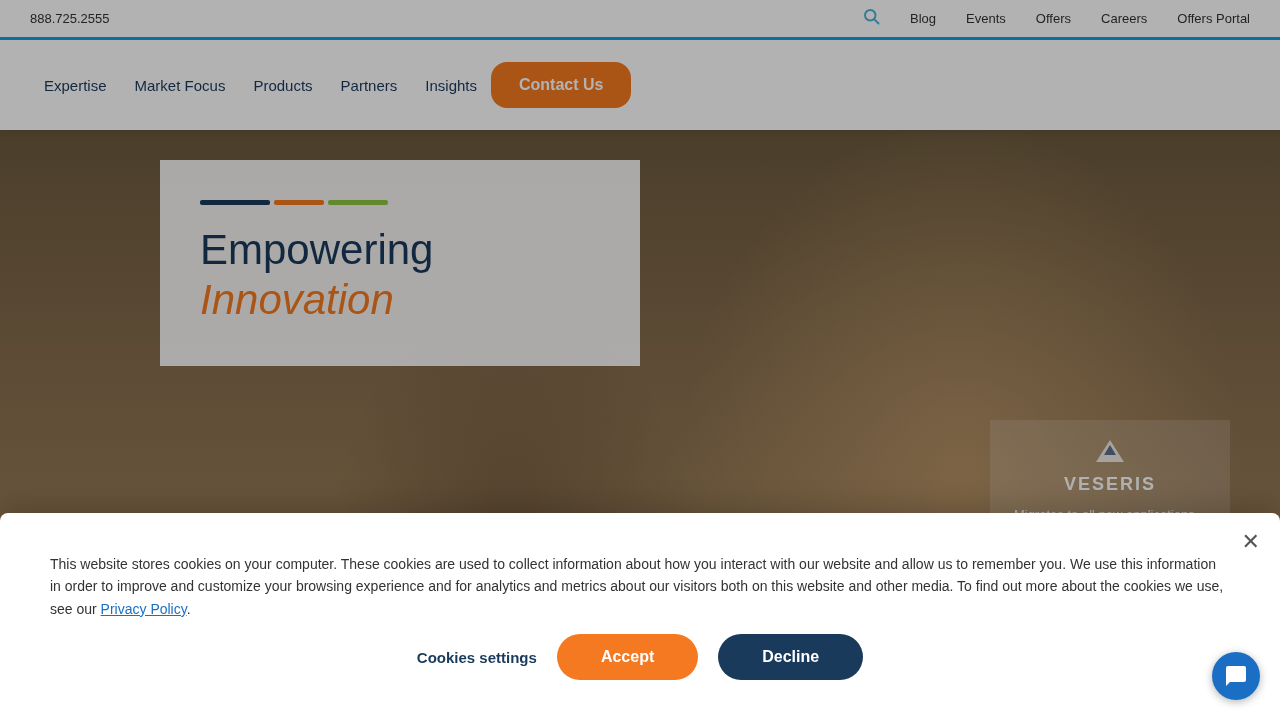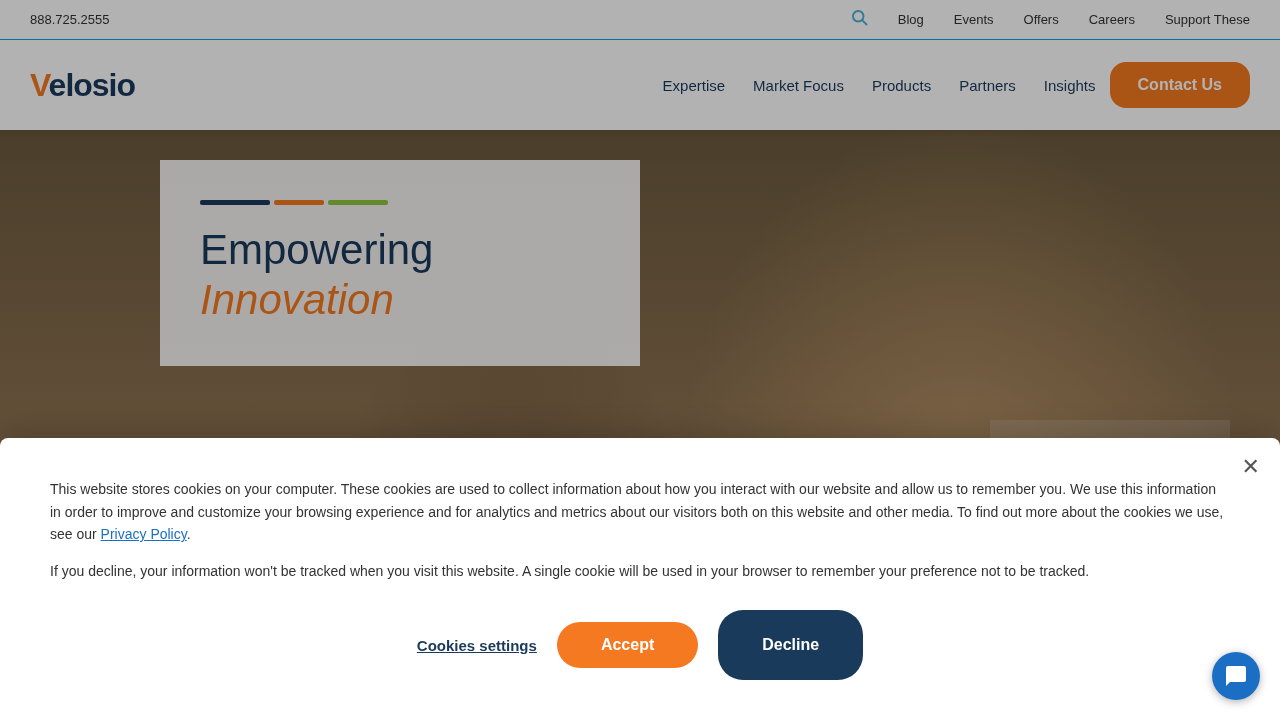--- a/index.html
+++ b/index.html
@@ -6,21 +6,21 @@
     body { font-family: Arial, sans-serif; width: 1280px; height: 720px; overflow: hidden; position: relative; }
 
     
     .top-bar {
       background: #fff;
       height: 40px;
       display: flex;
       align-items: center;
       justify-content: space-between;
       padding: 0 30px;
-      border-bottom: 1px solid #0ea5e9;
+      border-bottom: 3px solid #0ea5e9;
     }
     .top-bar-phone {
       font-size: 13px;
       color: #333;
     }
     .top-bar-right {
       display: flex;
       align-items: center;
       gap: 30px;
     }
@@ -242,38 +242,37 @@
       gap: 20px;
       justify-content: center;
     }
     .btn-cookies-settings {
       background: none;
       border: none;
       font-size: 15px;
       font-weight: 700;
       color: #1a3a5c;
       cursor: pointer;
-      text-decoration: underline;
     }
     .btn-accept {
       background: #f47920;
       color: #fff;
       border: none;
       border-radius: 25px;
       padding: 14px 44px;
       font-size: 16px;
       font-weight: 600;
       cursor: pointer;
     }
     .btn-decline {
       background: #1a3a5c;
       color: #fff;
       border: none;
       border-radius: 25px;
-      padding: 26px 44px;
+      padding: 14px 44px;
       font-size: 16px;
       font-weight: 600;
       cursor: pointer;
     }
 
     
     .chat-widget {
       position: absolute;
       bottom: 20px;
       right: 20px;
@@ -299,30 +298,25 @@
     <span class="search-icon-wrap">
       <svg width="18" height="18" viewBox="0 0 24 24" fill="none" stroke="#4ab0d9" stroke-width="2.5" stroke-linecap="round">
         <circle cx="11" cy="11" r="7"></circle>
         <line x1="16.5" y1="16.5" x2="22" y2="22"></line>
       </svg>
     </span>
     <a>Blog</a>
     <a>Events</a>
     <a>Offers</a>
     <a>Careers</a>
-    <a>Support These</a>
+    <a>Offers Portal</a>
   </div>
 </div>
 
 <nav class="main-nav">
-  <div class="logo">
-    <span class="logo-text">
-      <span style="color:#f47920;">V</span><span>elosio</span>
-    </span>
-  </div>
   <div class="nav-links">
     <a>Expertise</a>
     <a>Market Focus</a>
     <a>Products</a>
     <a>Partners</a>
     <a>Insights</a>
     <a class="contact-btn">Contact Us</a>
   </div>
 </nav>
 
@@ -358,21 +352,20 @@
   </div>
 </div>
 
 <div class="overlay-backdrop"></div>
 
 <div class="cookie-modal">
   <button class="cookie-close">✕</button>
   <p class="cookie-text">
     <span>This website stores cookies on your computer. These cookies are used to collect information about how you interact with our website and allow us to remember you. We use this information in order to improve and customize your browsing experience and for analytics and metrics about our visitors both on this website and other media. To find out more about the cookies we use, see our </span><a>Privacy Policy</a><span>.</span>
   </p>
-  <p class="cookie-text-2">If you decline, your information won't be tracked when you visit this website. A single cookie will be used in your browser to remember your preference not to be tracked.</p>
   <div class="cookie-actions">
     <button class="btn-cookies-settings">Cookies settings</button>
     <button class="btn-accept">Accept</button>
     <button class="btn-decline">Decline</button>
   </div>
 </div>
 
 <div class="chat-widget">
   <svg viewBox="0 0 24 24" xmlns="http://www.w3.org/2000/svg">
     <path d="M20 2H4c-1.1 0-2 .9-2 2v18l4-4h14c1.1 0 2-.9 2-2V4c0-1.1-.9-2-2-2z"></path>

